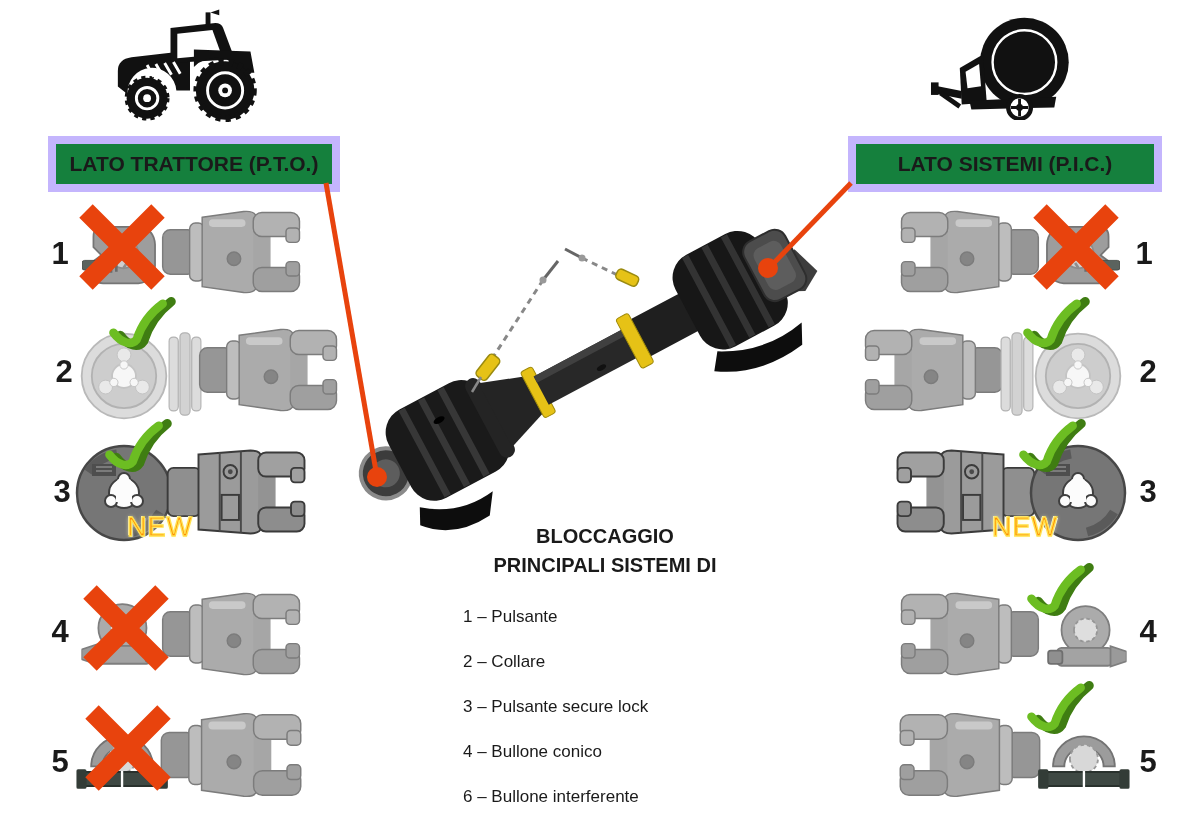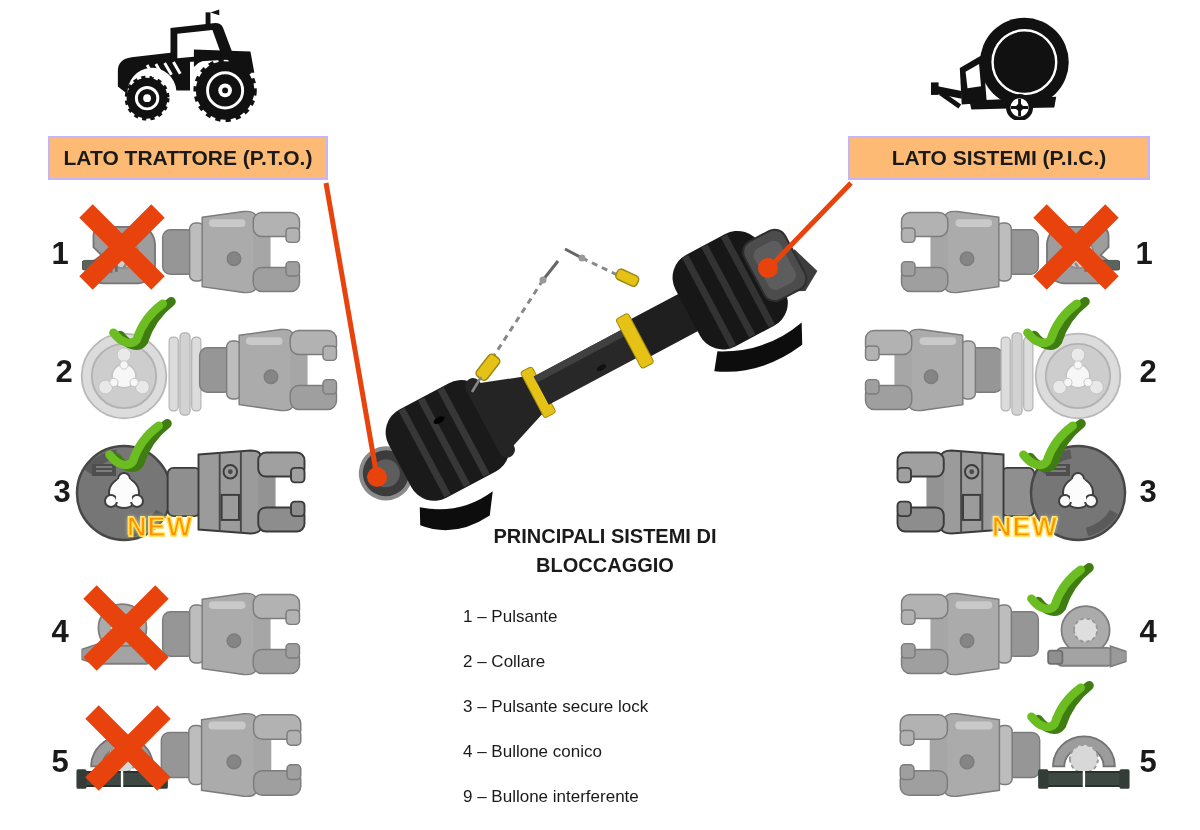--- a/index.html
+++ b/index.html
@@ -1,25 +1,25 @@
 <!DOCTYPE html>
 <html><head>
 <meta charset="utf-8">
 <style>
   html,body{margin:0;padding:0;background:#fff;}
   .canvas{position:relative;width:1200px;height:830px;background:#ffffff;overflow:hidden;
           font-family:"Liberation Sans",sans-serif;color:#1a1a1a;}
   .abs{position:absolute;}
   .title{font-size:25px;font-weight:bold;text-align:center;letter-spacing:.2px;}
-  .labelbox{border:2px solid #c4b5fd;background:#fdba74;font-size:21px;font-weight:bold;
+  .labelbox{border:8px solid #c4b5fd;background:#15803d;font-size:21px;font-weight:bold;
             text-align:center;line-height:40px;height:40px;white-space:nowrap;}
   .rownum{font-size:31px;font-weight:bold;width:40px;text-align:center;}
   .legend-head{font-size:20px;font-weight:bold;text-align:center;line-height:29px;}
   .legend-item{font-size:17px;margin-top:7px;}
-  .new-badge{font-size:27px;font-weight:700;color:#ff9000;letter-spacing:1px;
+  .new-badge{font-size:27px;font-weight:400;color:#ff9000;letter-spacing:1px;
              -webkit-text-stroke:1.3px #ffe14d;
              text-shadow:0 0 4px #fff8c8, 1px 1px 0 #ffffff, -1px -1px 0 #ffffff;}
   .mirror{transform:scaleX(-1);}
   svg.defsblock{position:absolute;width:0;height:0;}
 </style>
 </head>
 <body>
 
 <div class="canvas">
 
@@ -335,22 +335,22 @@
       <use href="#sym-yoke"></use>
     </svg>
   <svg class="abs mirror" style="left:1036px;top:714px;width:94px;height:86px;" viewBox="0 0 100 92">
       <use href="#sym-interferente"></use>
     </svg>
   <svg class="abs" style="left:1022px;top:680px;width:78px;height:62px;" viewBox="0 0 100 88">
       <use href="#sym-check"></use>
     </svg>
 
   <div class="abs legend-head" style="left:420px;top:522px;width:370px;">
+    <div>BLOCCAGGIO</div>
     <div>PRINCIPALI SISTEMI DI</div>
-    <div>BLOCCAGGIO</div>
   </div>
   <div class="abs legend-item" style="left:463px;top:600px;">1 – Pulsante</div>
   <div class="abs legend-item" style="left:463px;top:645px;text-align:center;">2 – Collare</div>
   <div class="abs legend-item" style="left:463px;top:690px;">3 – Pulsante secure lock</div>
   <div class="abs legend-item" style="left:463px;top:735px;">4 – Bullone conico</div>
-  <div class="abs legend-item" style="left:463px;top:780px;">9 – Bullone interferente</div>
+  <div class="abs legend-item" style="left:463px;top:780px;">6 – Bullone interferente</div>
 
 </div>
 
 </body></html>

